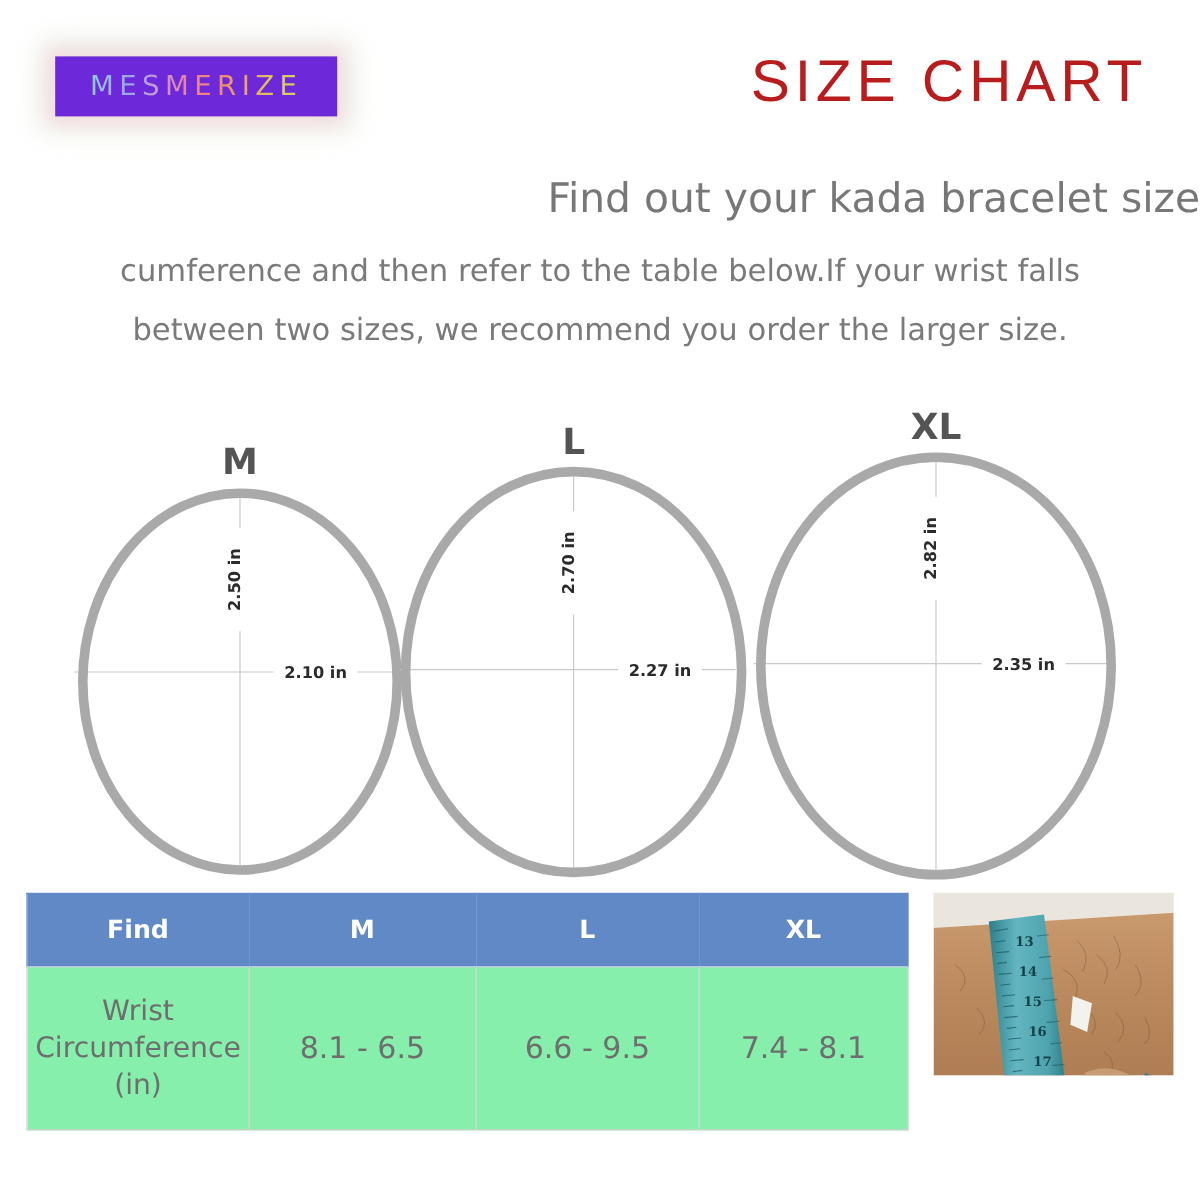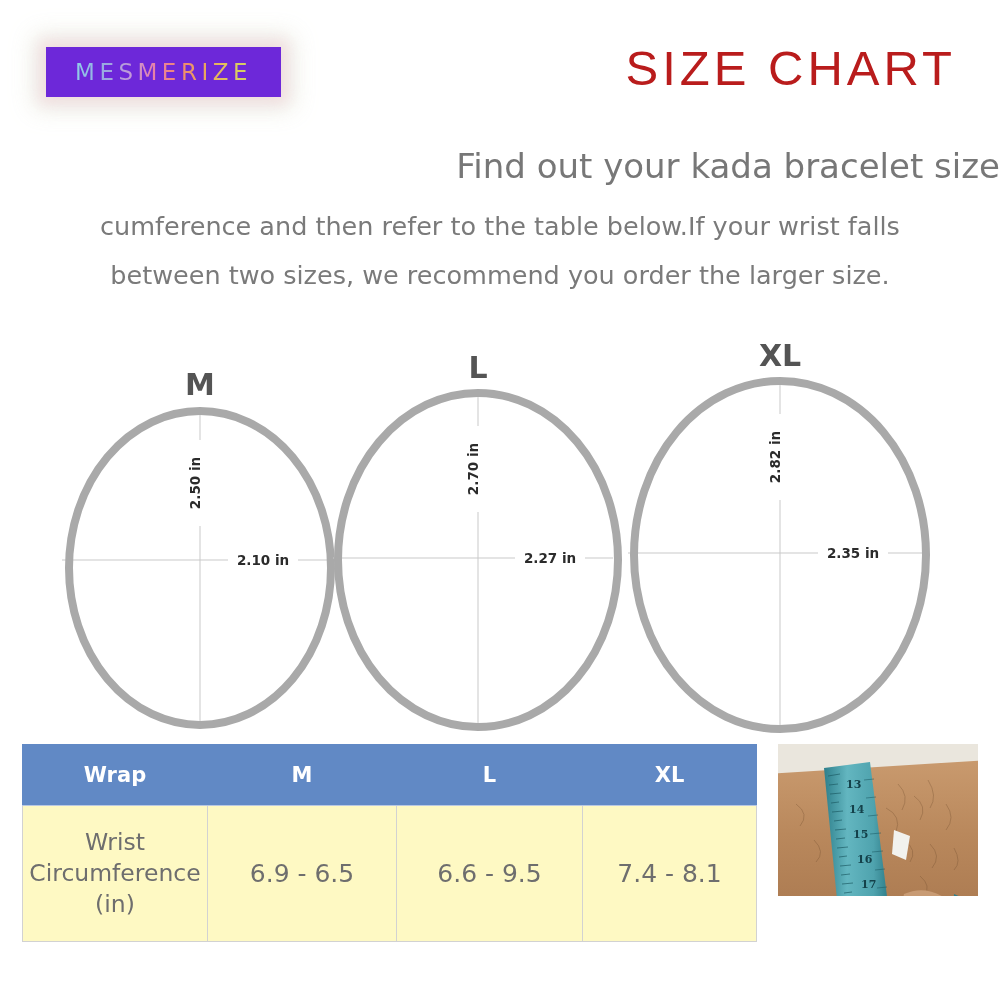--- a/index.html
+++ b/index.html
@@ -138,21 +138,21 @@
     font-weight: bold;
     height: 58px;
     border-color: #6189c5;
     border-bottom: 1px solid #b9c8e2;
   }
   #size-table thead th + th { border-left: 1px solid #7e9fd2; }
   #size-table tbody td {
     height: 133px;
     font-size: 25px;
     color: #6e6e6e;
-    background: #fef9c3;
+    background: #86efac;
   }
   #size-table tbody td.label-cell {
     line-height: 31px;
     font-size: 23.5px;
   }
 
   
   #wrist-photo {
     position: absolute;
     left: 778px;
@@ -215,34 +215,34 @@
       <rect x="818" y="202" width="70" height="22" fill="#ffffff"></rect>
       <text class="dim-text" x="853" y="218" text-anchor="middle">2.35 in</text>
     </g>
 
   </svg>
 </div>
 
 <table id="size-table">
   <thead>
     <tr>
-      <th style="width:182px">Wrap</th>
+      <th style="width:182px">Find</th>
       <th style="width:186px">M</th>
       <th style="width:183px">L</th>
       <th>XL</th>
     </tr>
   </thead>
   <tbody>
     <tr>
       <td class="label-cell">
         <span>Wrist</span><br>
         <span>Circumference</span><br>
         <span>(in)</span>
       </td>
-      <td>6.9 - 6.5</td>
+      <td>8.1 - 6.5</td>
       <td>6.6 - 9.5</td>
       <td>7.4 - 8.1</td>
     </tr>
   </tbody>
 </table>
 
 <div id="wrist-photo">
   <svg width="200" height="196" viewBox="0 0 200 196" xmlns="http://www.w3.org/2000/svg">
     <defs>
       <linearGradient id="skinGrad" x1="0" y1="0" x2="0" y2="1">

